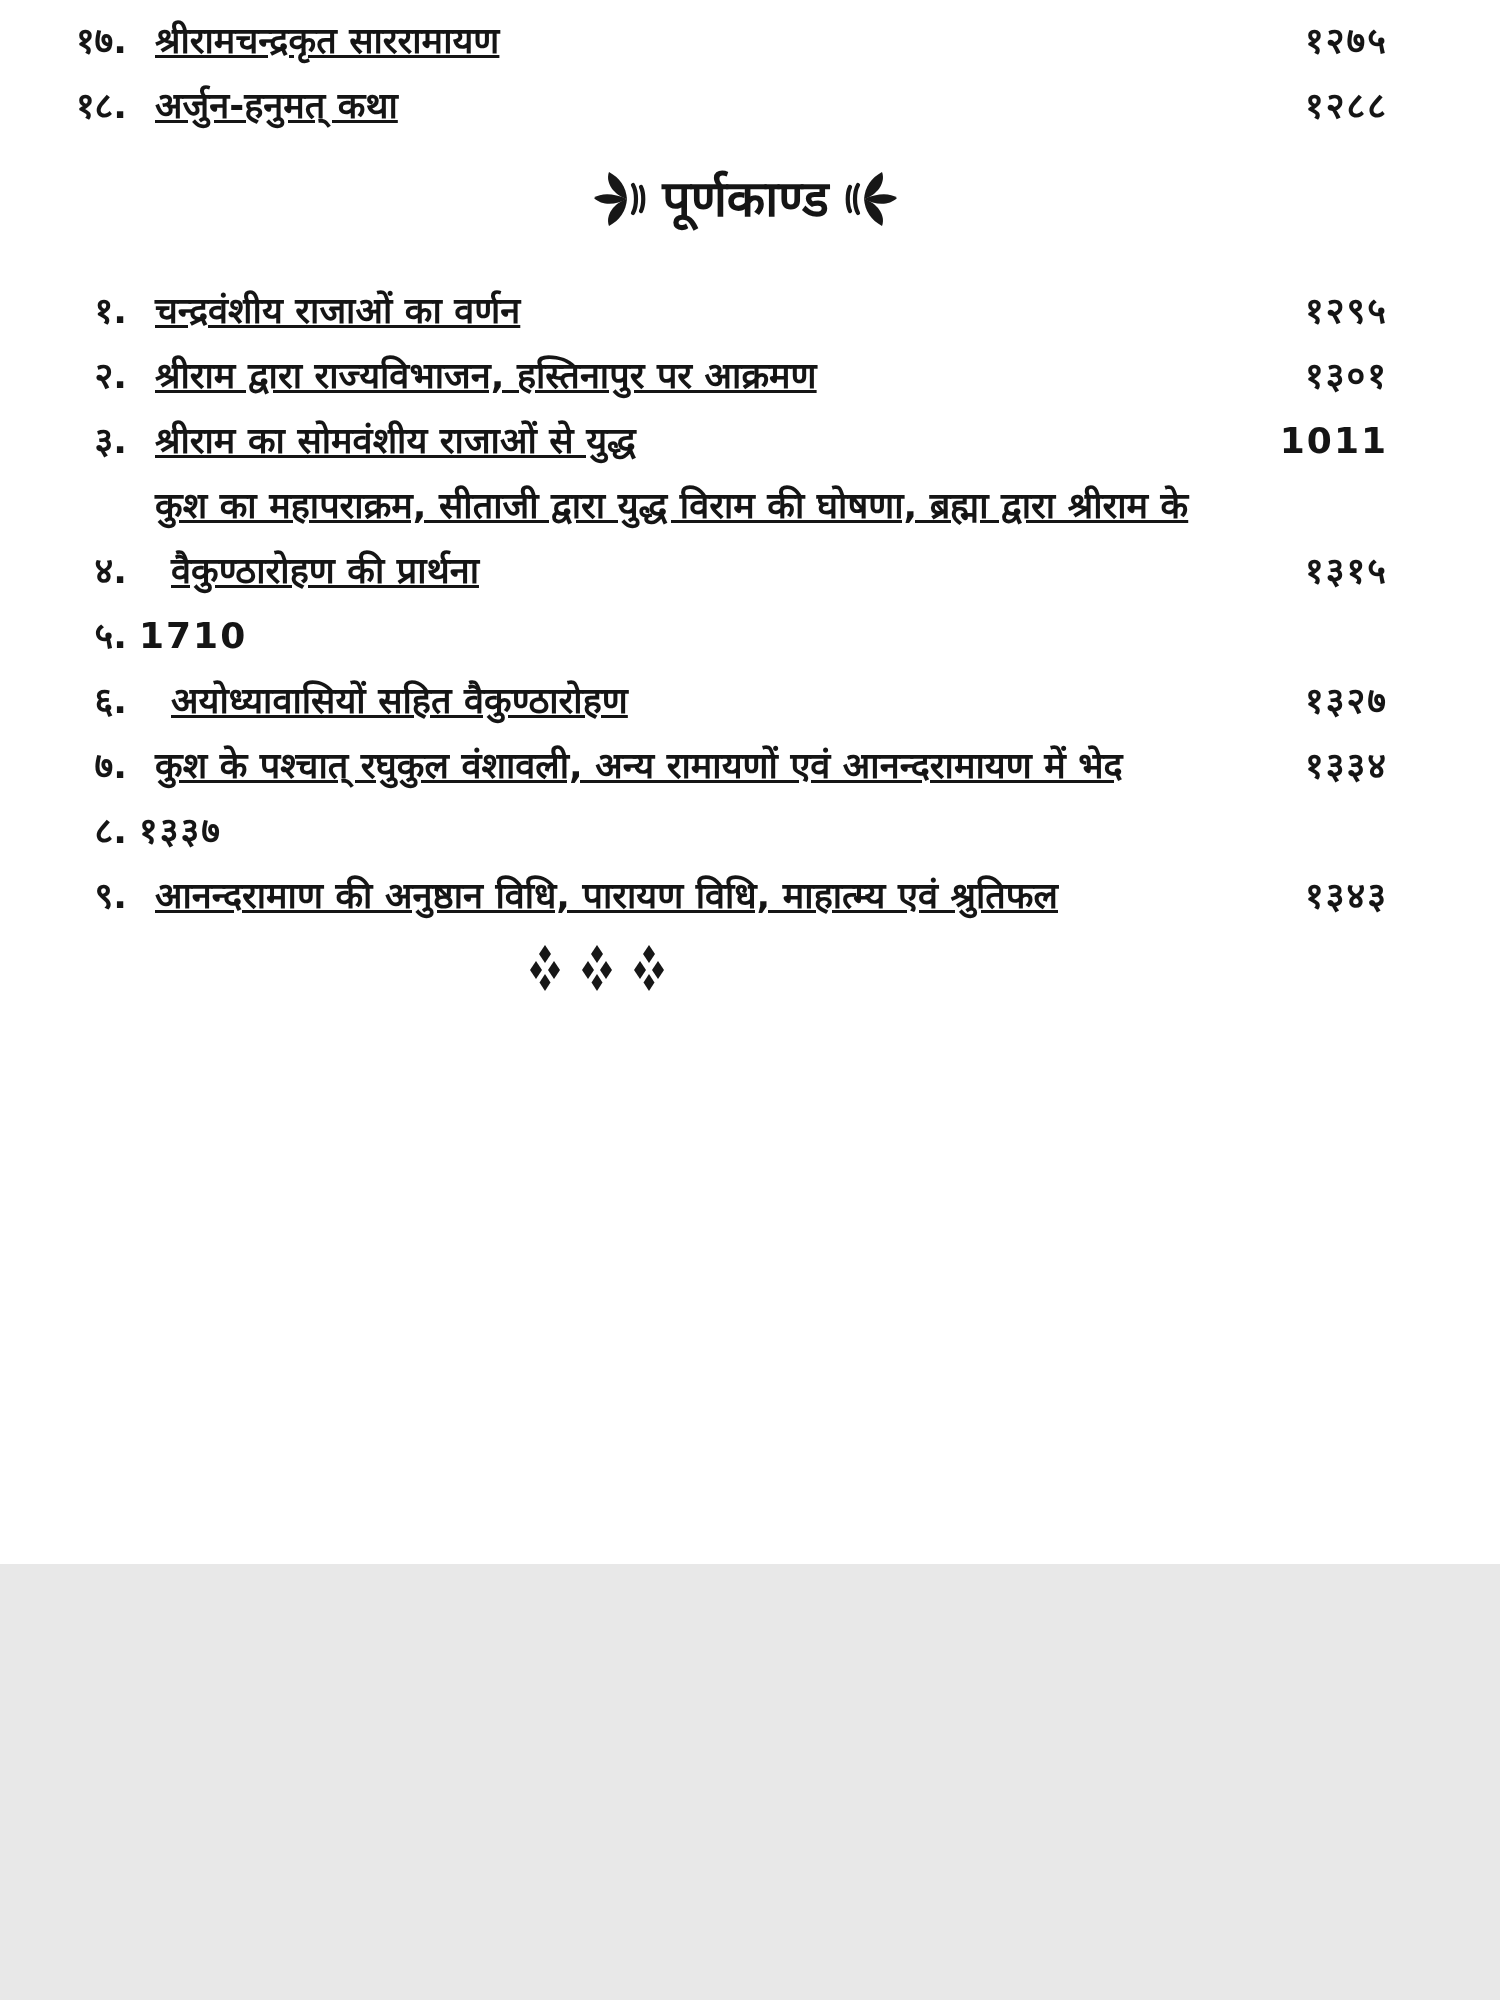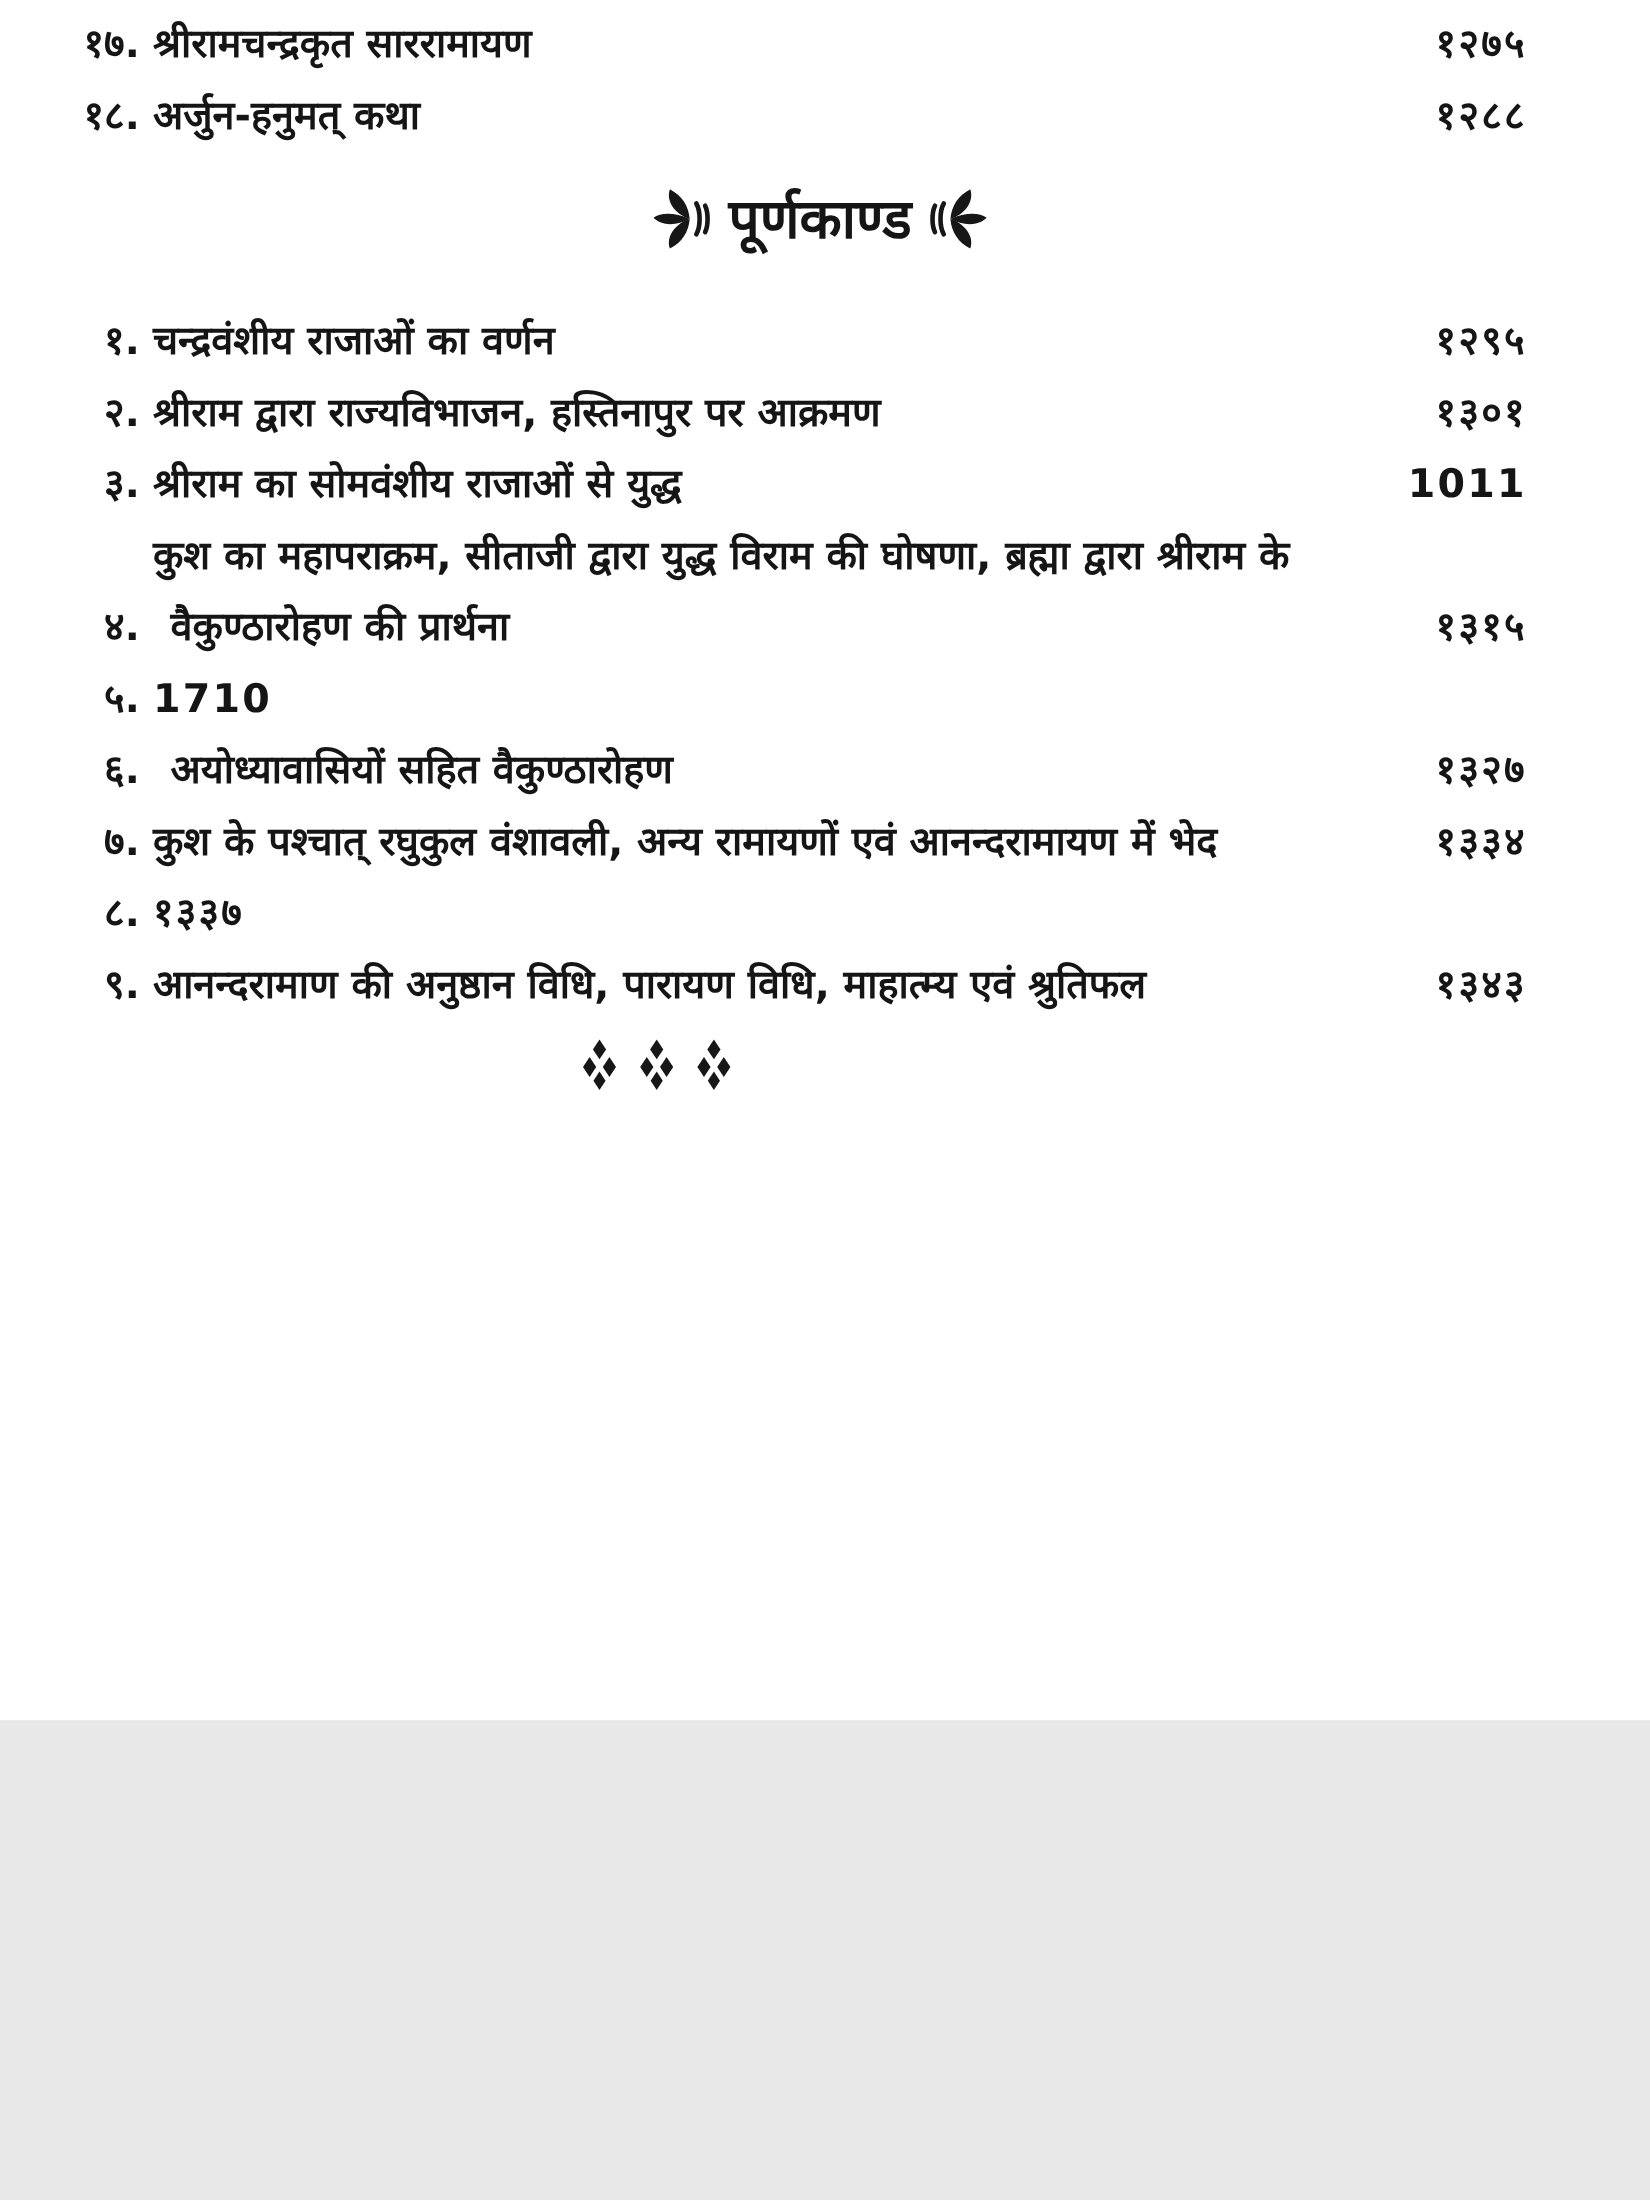--- a/index.html
+++ b/index.html
@@ -10,21 +10,21 @@
     background:#ffffff;
     color:#151515;
     font-family:"DejaVu Sans","Liberation Sans",sans-serif;
     font-weight:700;
     overflow:hidden;
   }
   .content{padding:8px 112px 0 75px;}
 
   .row{display:flex;align-items:flex-end;font-size:36px;line-height:65px;}
   .num{flex:0 0 52px;text-align:right;white-space:nowrap;}
-  .text{flex:1 1 auto;min-width:0;margin-left:12px;}
+  .text{flex:1 1 auto;min-width:0;margin-left:28px;text-decoration:underline;}
   .l1,.l2{display:block;white-space:nowrap;}
   .l2{padding-left:16px;}
   .l2:empty{display:none;}
   .pg{margin-left:12px;white-space:nowrap;letter-spacing:2px;text-align:center;}
 
   .heading-row{
     margin-top:24px;
     display:flex;justify-content:center;align-items:center;gap:16px;
     font-size:50px;line-height:74px;
     transform:translateX(14px);

